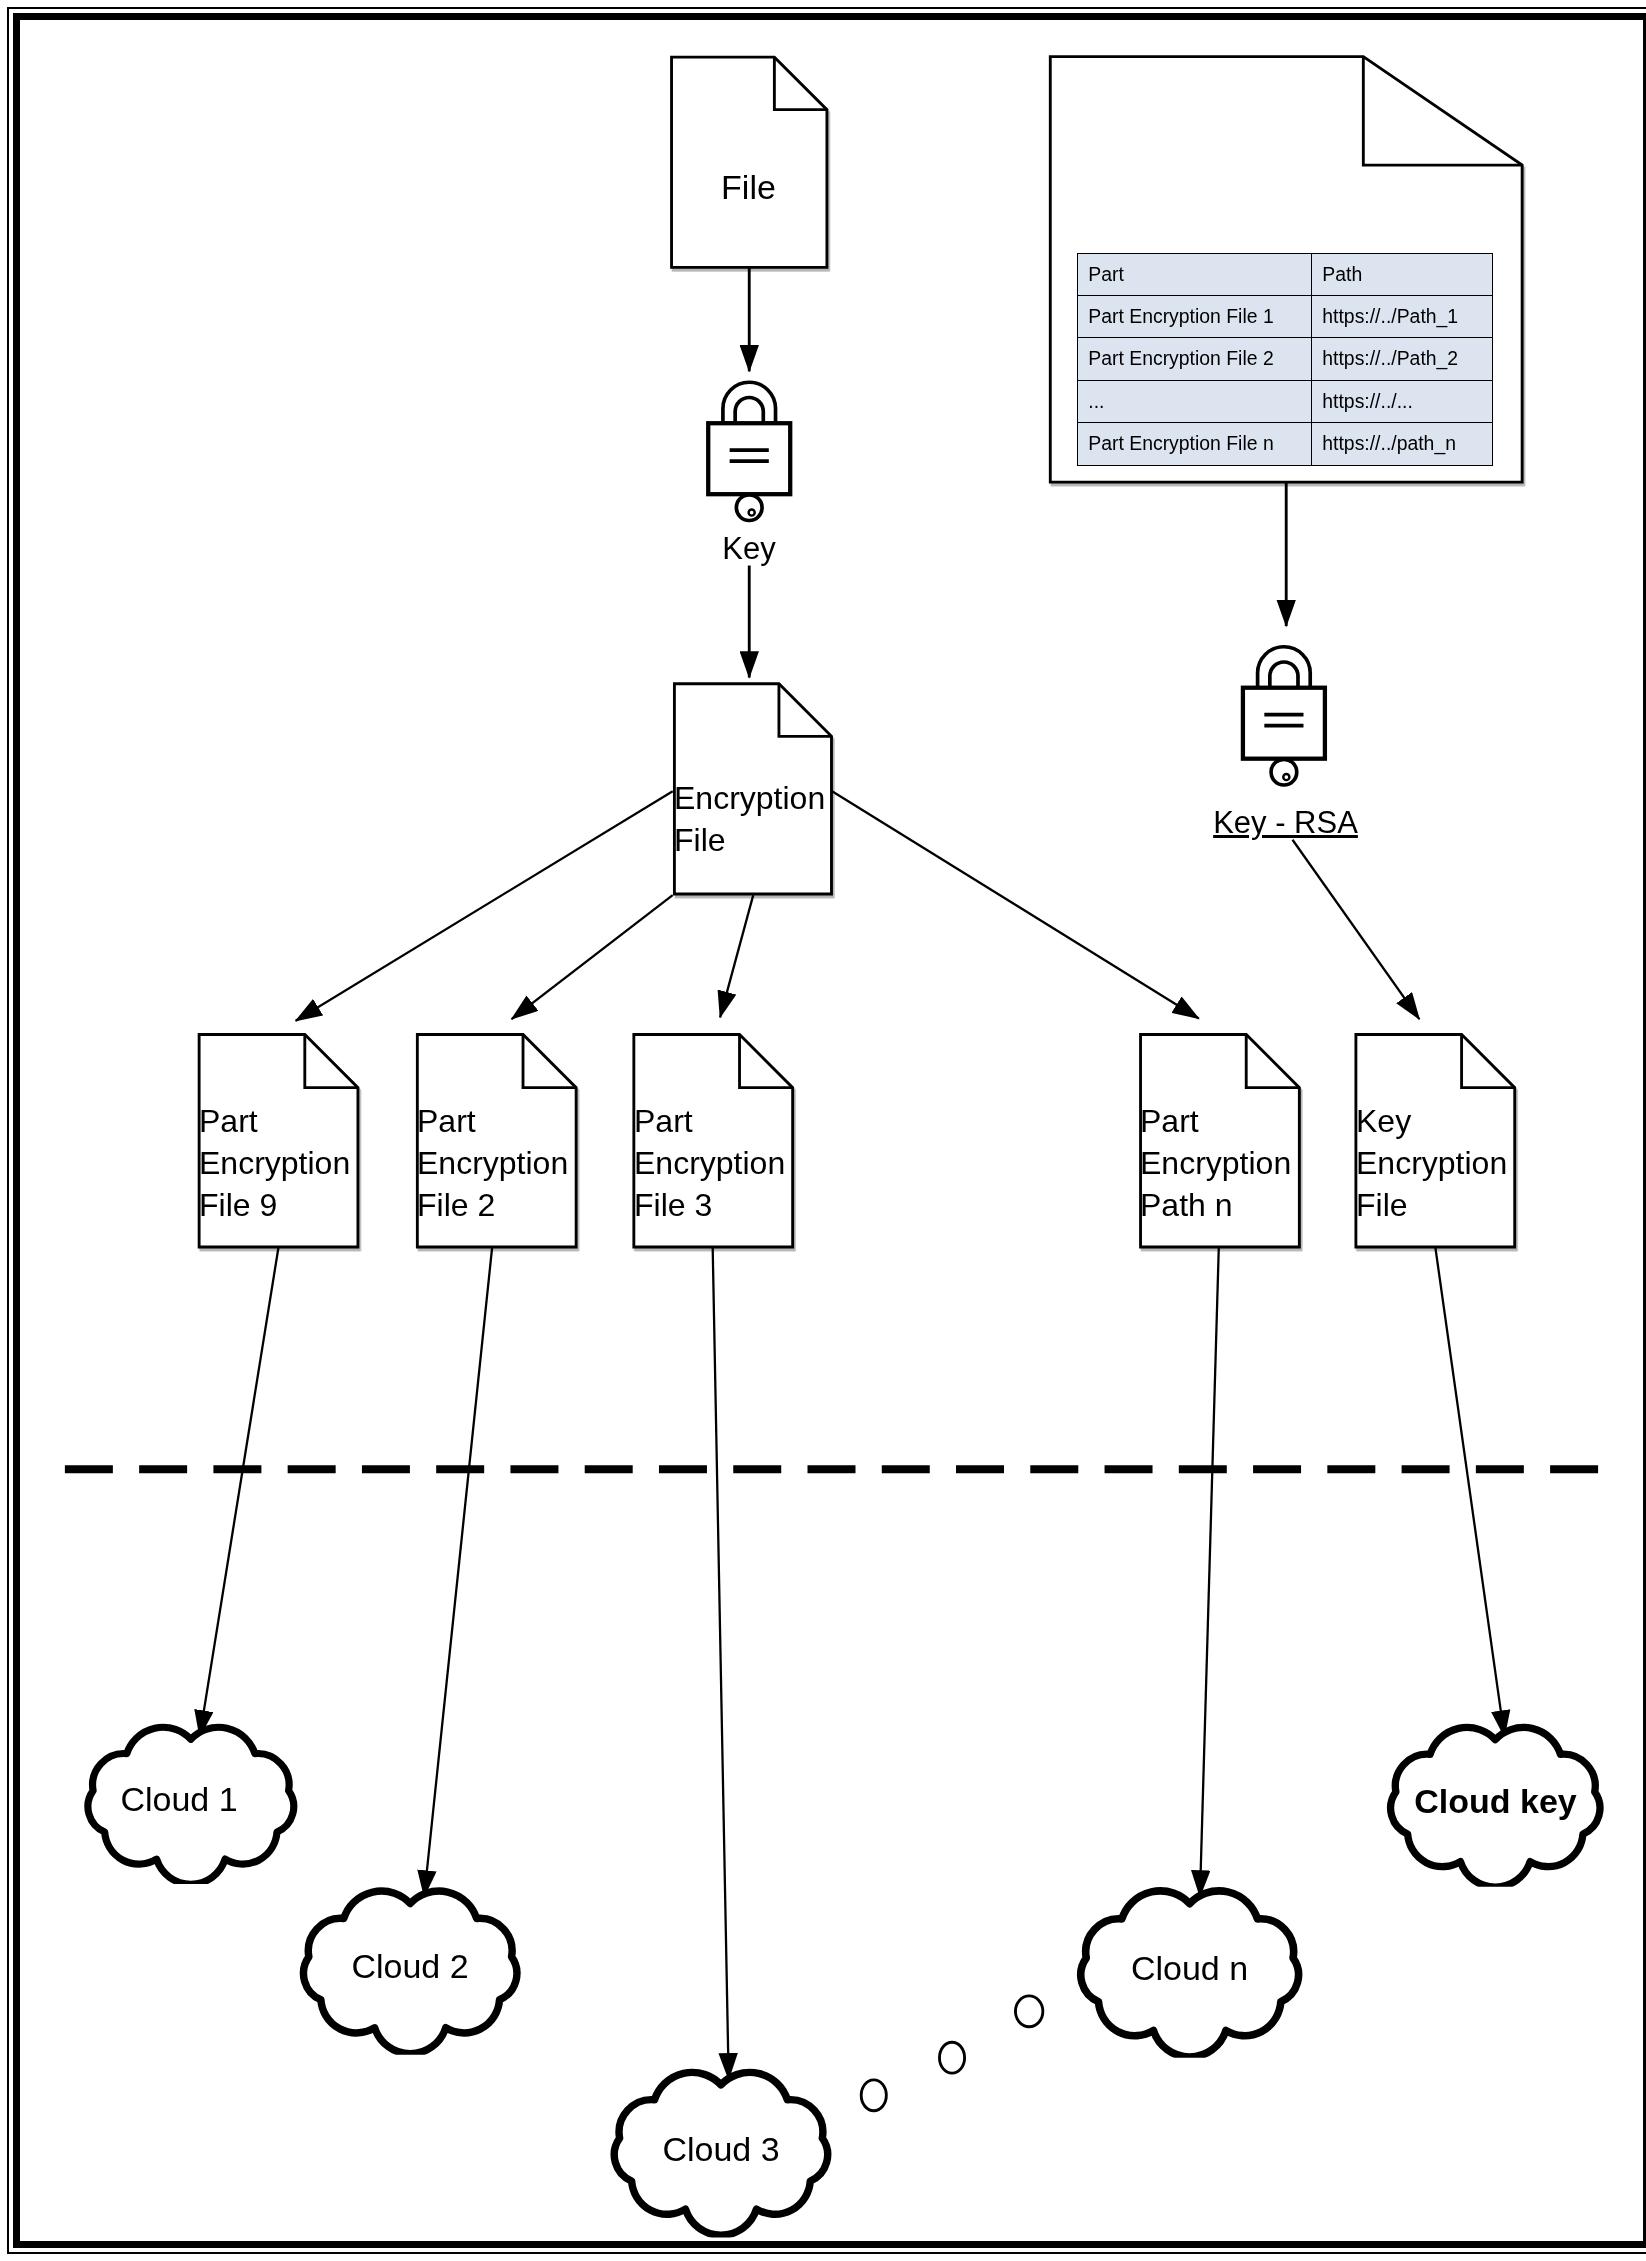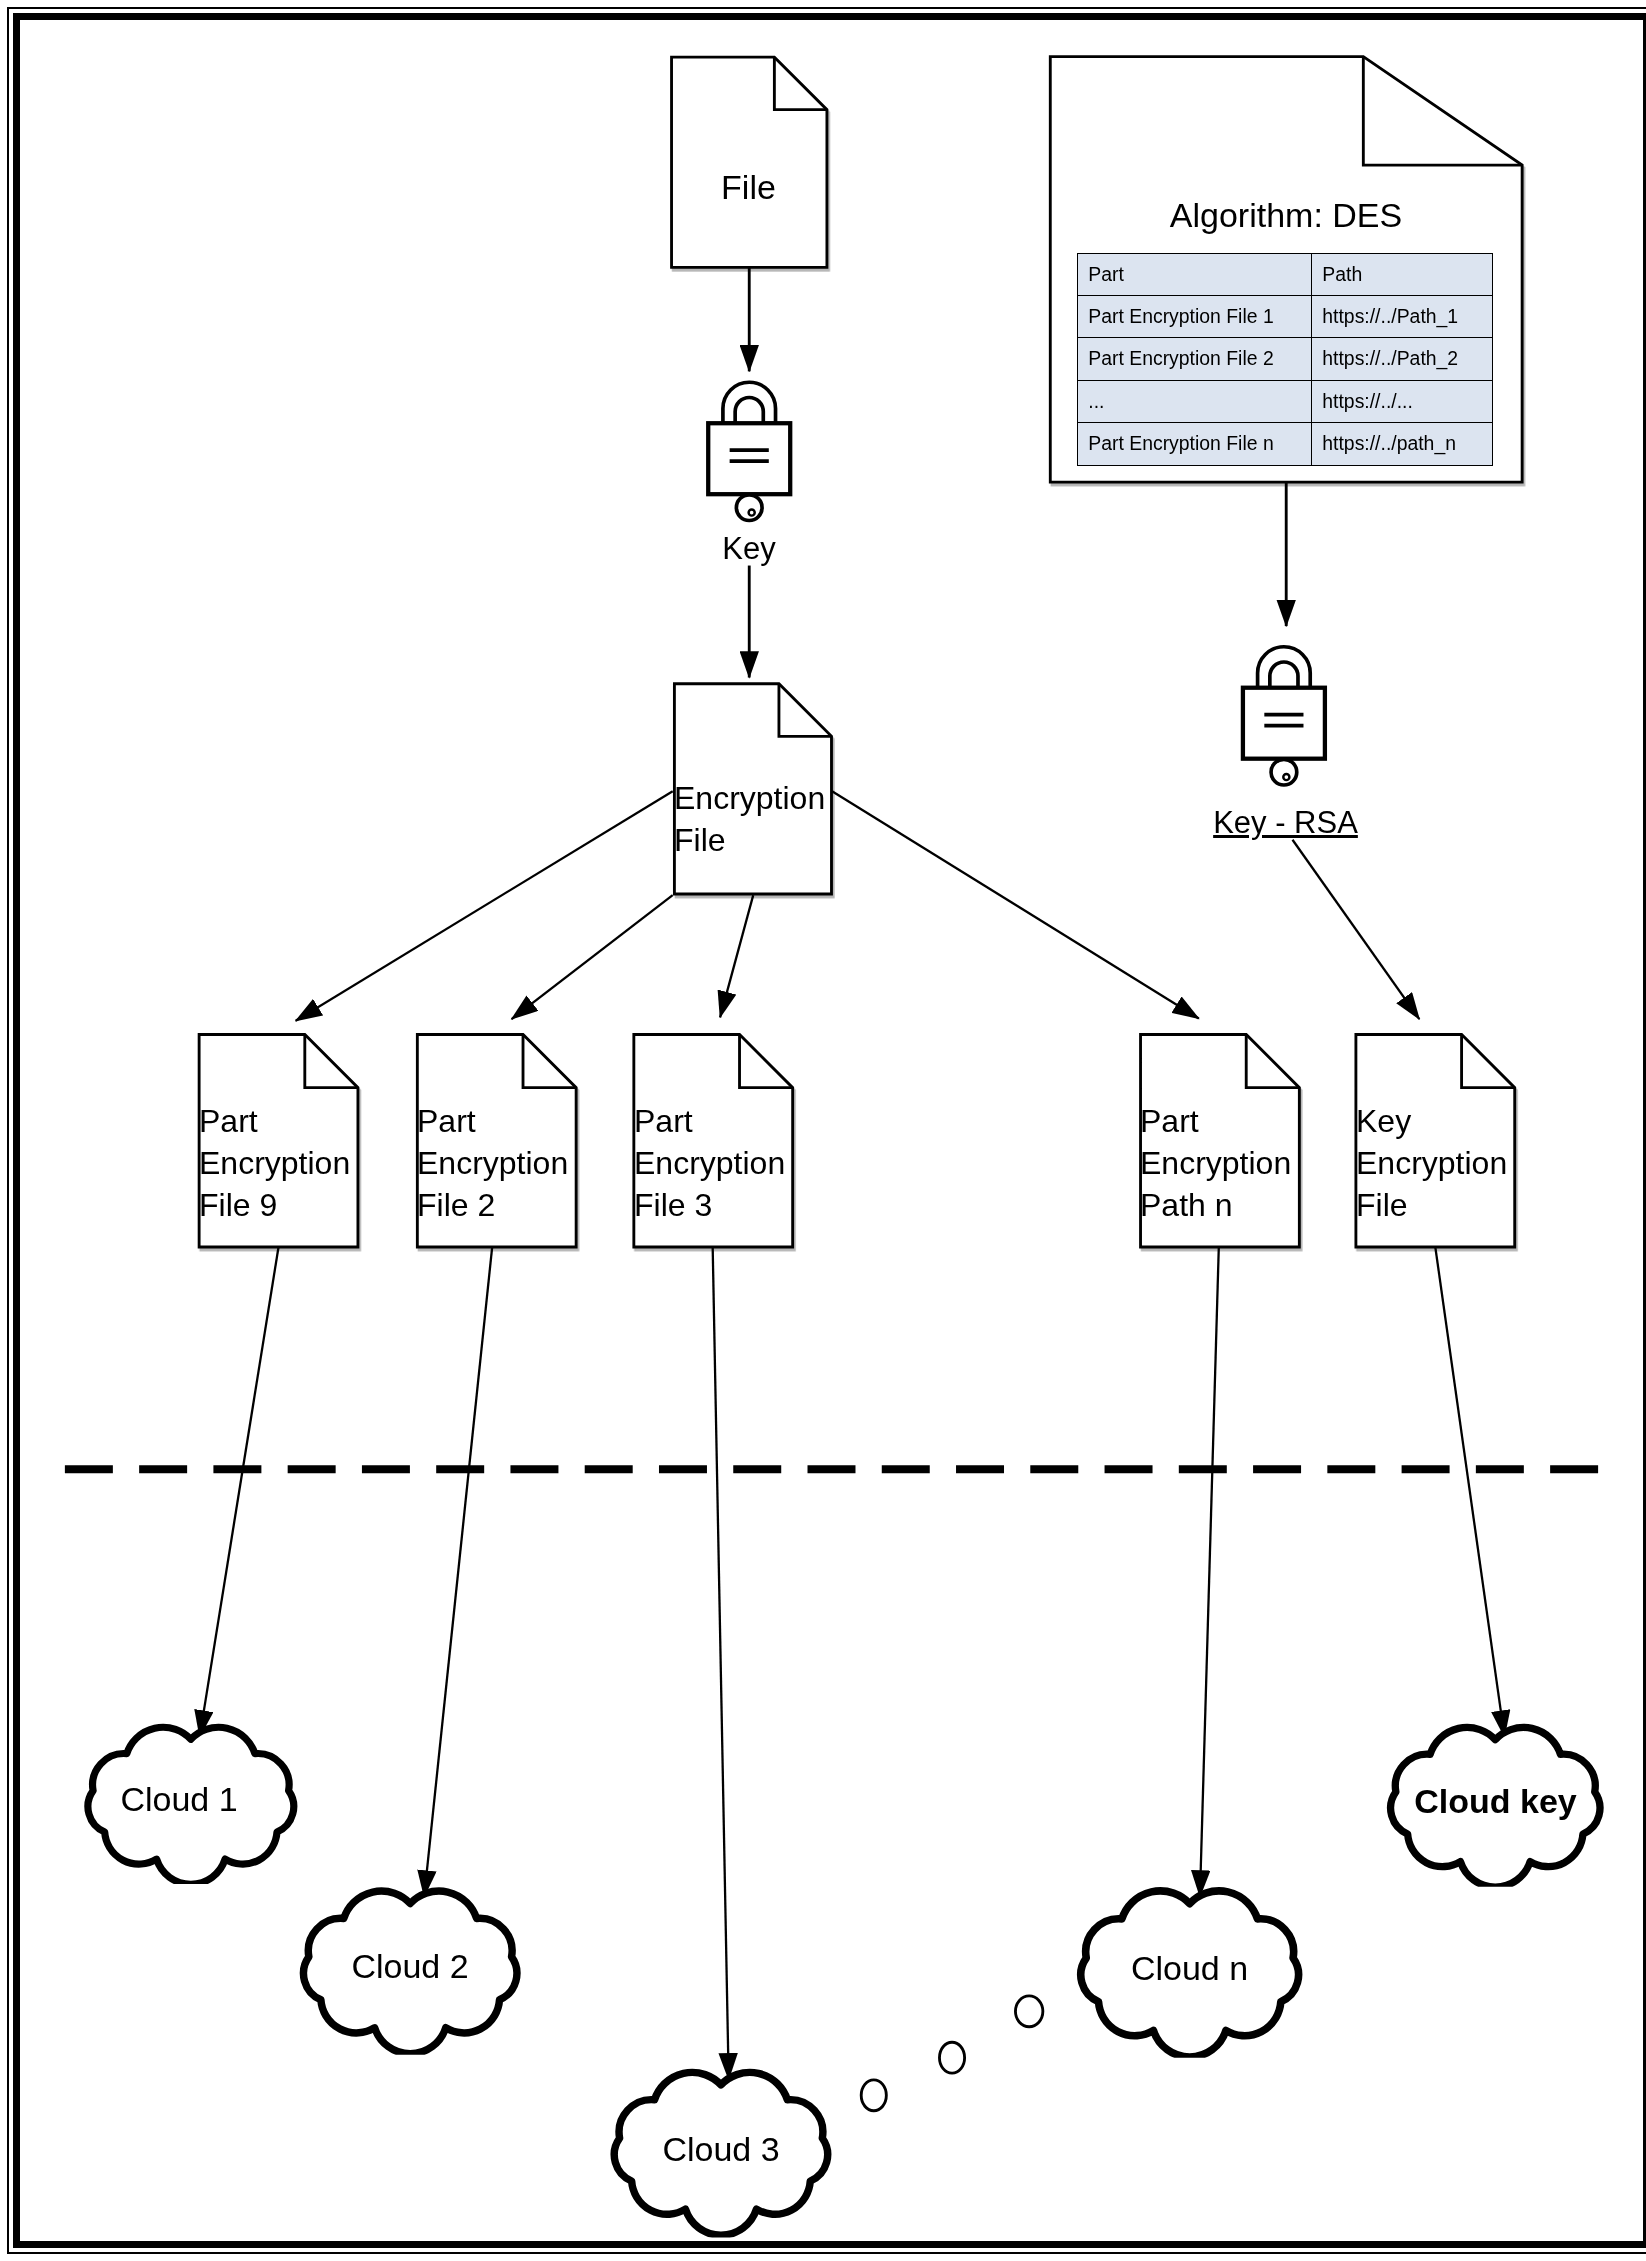--- a/index.html
+++ b/index.html
@@ -121,21 +121,20 @@
 
   <div class="lbl" style="left:671px;top:166px;width:155px;">File</div>
 
   <div class="lbl lbl-small" style="left:692px;top:532px;width:114px;">Key</div>
 
   <div class="doc-lines" style="left:674px;top:777px;width:157px;">
     <div>Encryption</div>
     <div>File</div>
   </div>
 
-  <div class="lbl" style="left:1050px;top:194px;width:472px;">Algorithm: DES</div>
 
   <div class="algo-table" style="background:#dce4f0;">
     <div class="cell c0">Part</div>
     <div class="cell">Path</div>
     <div class="cell c0">Part Encryption File 1</div>
     <div class="cell">https://../Path_1</div>
     <div class="cell c0">Part Encryption File 2</div>
     <div class="cell">https://../Path_2</div>
     <div class="cell c0">...</div>
     <div class="cell">https://../...</div>

